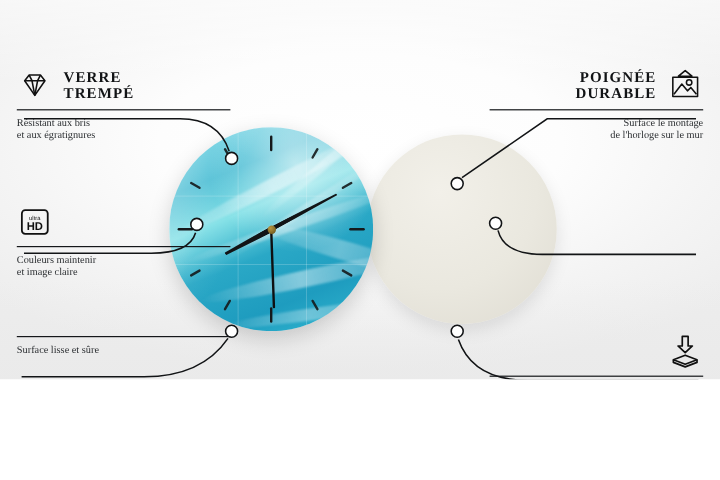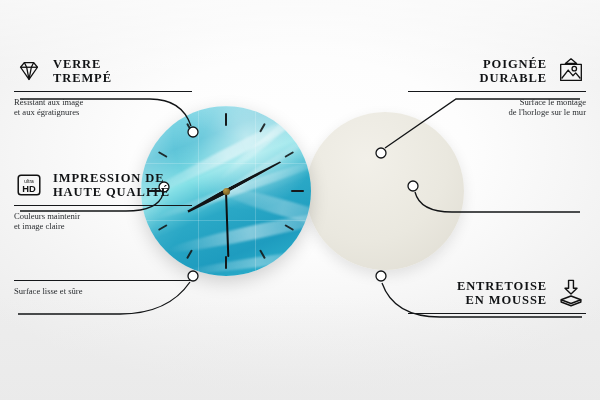--- a/index.html
+++ b/index.html
@@ -8,21 +8,21 @@
   }
   body {
     width: 600px;
     height: 400px;
     overflow: hidden;
     font-family: "Liberation Serif", serif;
   }
   #stage {
     position: relative;
     width: 600px;
-    height: 400px;
+    height: 316px;
     background:
       radial-gradient(ellipse 70% 60% at 50% 38%, #ffffff 0%, #fdfdfd 40%, #f4f4f4 72%, #ededed 100%);
     overflow: hidden;
   }
   
   #stage::after {
     content: "";
     position: absolute;
     inset: 0;
     background:
@@ -274,35 +274,33 @@
           <path d="M7 12 L25 12"></path>
               <path d="M11 7 L13.5 12 L16 25"></path>
               <path d="M21 7 L18.5 12 L16 25"></path>
         </g>
           </svg>
       </span>
       <span class="feat-title">VERRE
 TREMPÉ</span>
     </div>
     <div class="rule"></div>
-    <div class="feat-desc">Résistant aux image
+    <div class="feat-desc">Résistant aux bris
 et aux égratignures</div>
   </div>
 
   <div class="feature left" style="top:170px">
     <div class="feat-head">
       <span class="feat-icon">
         <svg viewBox="0 0 32 32">
           <rect x="4.5" y="5.5" width="23" height="21" rx="3" fill="none" stroke="currentColor" stroke-width="1.6"></rect>
           <text x="16" y="14" text-anchor="middle" font-family="Liberation Sans, sans-serif" font-size="5.2" fill="currentColor">ultra</text>
           <text x="16" y="23" text-anchor="middle" font-family="Liberation Sans, sans-serif" font-size="10" font-weight="bold" fill="currentColor">HD</text>
         </svg>
       </span>
-      <span class="feat-title">IMPRESSION DE
-HAUTE QUALITÉ</span>
     </div>
     <div class="rule"></div>
     <div class="feat-desc">Couleurs maintenir
 et image claire</div>
   </div>
 
   <div class="feature left" style="top:275px">
     <div class="rule"></div>
     <div class="feat-desc">Surface lisse et sûre</div>
   </div>
@@ -332,19 +330,17 @@
     <div class="feat-head">
       <span class="feat-icon">
         <svg viewBox="0 0 32 32">
             <g fill="none" stroke="currentColor" stroke-width="1.5" stroke-linejoin="round">
           <path d="M13.4 2.5 L18.6 2.5 L18.6 11 L22.4 11 L16 17 L9.6 11 L13.4 11 Z"></path>
           <path d="M16 19.2 L26.5 23.2 L16 27.2 L5.5 23.2 Z"></path>
           <path d="M5.5 23.2 L5.5 25.6 L16 29.6 L26.5 25.6 L26.5 23.2"></path>
         </g>
           </svg>
       </span>
-      <span class="feat-title">ENTRETOISE
-EN MOUSSE</span>
     </div>
     <div class="rule"></div>
   </div>
 
 </div>
 
 </body></html>

